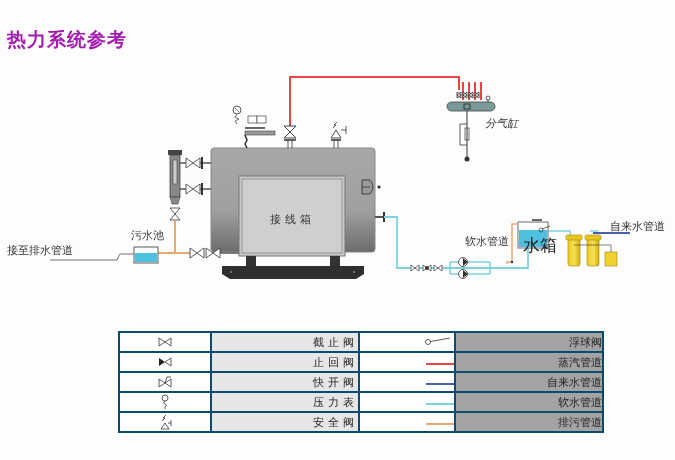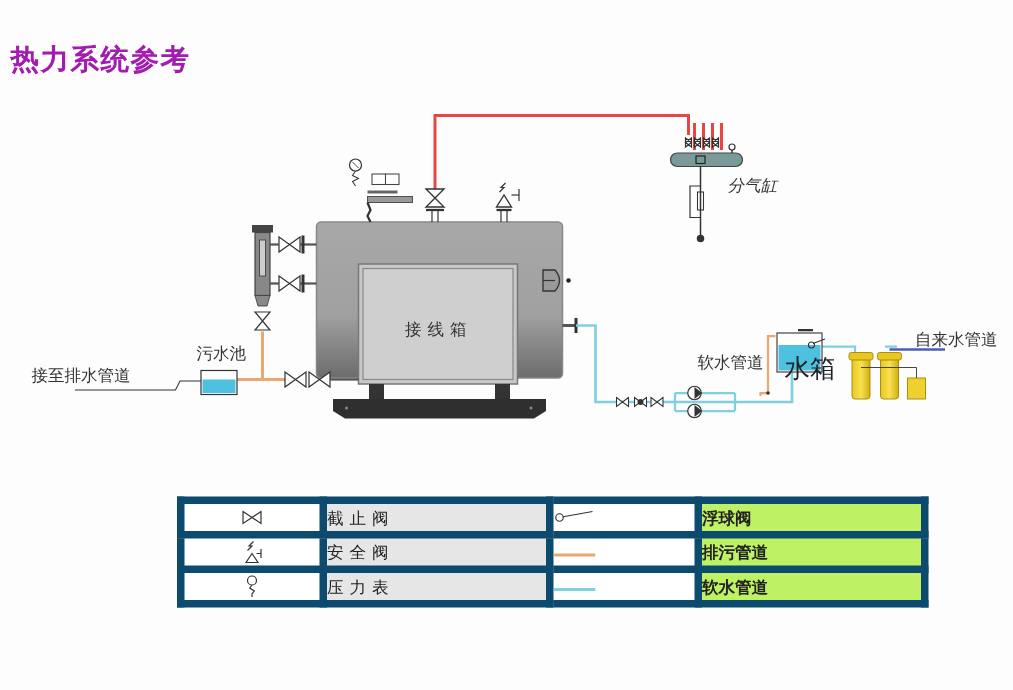--- a/index.html
+++ b/index.html
@@ -1,25 +1,25 @@
 <!DOCTYPE html>
 <html><head>
 <meta charset="utf-8">
 <style>
   html,body{margin:0;padding:0;background:#fdfdfd;}
   body{width:675px;height:460px;position:relative;overflow:hidden;font-family:"DejaVu Sans",sans-serif;}
   .title{position:absolute;left:7px;top:27px;font-size:19px;font-weight:bold;color:#a21caf;letter-spacing:1px;}
   svg.diagram{position:absolute;left:0;top:0;}
   .lbl{position:absolute;font-size:11px;color:#333;white-space:nowrap;}
   table.legend{position:absolute;left:118px;top:331px;border-collapse:collapse;border:2px solid #333;font-size:11px;color:#222;}
-  table.legend td{height:18px;padding:0;border:5px solid #0c4a6e;text-align:left;}
+  table.legend td{height:18px;padding:0;border:2px solid #0c4a6e;text-align:right;}
   td.sym{width:90px;background:#fff;}
   td.name{width:146px;background:#e6e6e6;letter-spacing:4px;}
   td.sym2{width:94px;background:#fff;}
-  td.name2{width:146px;background:#bef264;font-weight:bold;}
+  td.name2{width:146px;background:#a3a3a3;}
   td.divider{border-left:2px solid #333 !important;}
   .sym svg{display:block;margin:0 auto;}
 </style>
 </head>
 <body>
 
 <div class="title">热力系统参考</div>
 
 <svg class="diagram" width="675" height="330" viewBox="0 0 675 330">
   <defs>
@@ -175,68 +175,98 @@
     <rect x="585" y="235" width="16" height="5" rx="1.5" fill="#e8c820" stroke="#a08800" stroke-width="0.6"></rect>
     <rect x="605" y="252" width="12" height="14" fill="#f0d030" stroke="#a08800" stroke-width="0.6"></rect>
     <polyline points="574,245 611,245 611,252" fill="none" stroke="#333" stroke-width="0.6"></polyline>
     <line x1="593" y1="233" x2="630" y2="233" stroke="#4a5fb0" stroke-width="1.8"></line>
   </g>
 </svg>
 
 <div class="lbl" style="left:485px;top:116px;font-style:italic;">分气缸</div>
 <div class="lbl" style="left:270px;top:212px;letter-spacing:4px;">接线箱</div>
 <div class="lbl" style="left:131px;top:228px;">污水池</div>
-<div class="lbl" style="left:21px;top:243px;text-align:center;">接至排水管道</div>
+<div class="lbl" style="left:7px;top:243px;text-align:center;">接至排水管道</div>
 <div class="lbl" style="left:465px;top:234px;">软水管道</div>
 <div class="lbl" style="left:523px;top:234px;color:#222;font-size:17px;">水箱</div>
 <div class="lbl" style="left:610px;top:219px;">自来水管道</div>
 
 <table class="legend">
   <tbody>
       <tr>
     <td class="sym">
       <svg width="14" height="10">
             <path d="M1,1 L7,5 L1,9 Z M13,1 L7,5 L13,9 Z" fill="#fff" stroke="#333" stroke-width="0.8"></path>
           </svg>
     </td>
     <td class="name">截止阀</td>
     <td class="sym2 divider">
       <svg width="30" height="10">
             <circle cx="4" cy="6" r="2.5" fill="#fff" stroke="#333" stroke-width="0.8"></circle>
             <line x1="6.5" y1="5.5" x2="26" y2="2" stroke="#333" stroke-width="0.8"></line>
           </svg>
     </td>
     <td class="name2">浮球阀</td>
+  </tr>
+  <tr>
+    <td class="sym">
+      <svg width="14" height="10">
+            <path d="M1,1 L7,5 L1,9 Z" fill="#222"></path>
+            <path d="M13,1 L7,5 L13,9 Z" fill="#fff" stroke="#333" stroke-width="0.8"></path>
+          </svg>
+    </td>
+    <td class="name">止回阀</td>
+    <td class="sym2 divider">
+      <svg width="28" height="4">
+            <line x1="0" y1="2" x2="28" y2="2" stroke="#e84545" stroke-width="2"></line>
+          </svg>
+    </td>
+    <td class="name2">蒸汽管道</td>
+  </tr>
+  <tr>
+    <td class="sym">
+      <svg width="14" height="12">
+            <path d="M1,3 L7,7 L1,11 Z M13,3 L7,7 L13,11 Z" fill="#fff" stroke="#333" stroke-width="0.8"></path>
+            <polyline points="7,7 9,1 13,1" fill="none" stroke="#333" stroke-width="0.8"></polyline>
+          </svg>
+    </td>
+    <td class="name">快开阀</td>
+    <td class="sym2 divider">
+      <svg width="28" height="4">
+            <line x1="0" y1="2" x2="28" y2="2" stroke="#4a5fb0" stroke-width="2"></line>
+          </svg>
+    </td>
+    <td class="name2">自来水管道</td>
+  </tr>
+  <tr>
+    <td class="sym">
+      <svg width="10" height="16">
+            <circle cx="5" cy="4" r="3" fill="#fff" stroke="#333" stroke-width="0.8"></circle>
+            <path d="M5,7 l-1.5,2 l3,2 l-1.5,2 l0,2" fill="none" stroke="#333" stroke-width="0.8"></path>
+          </svg>
+    </td>
+    <td class="name">压力表</td>
+    <td class="sym2 divider">
+      <svg width="28" height="4">
+            <line x1="0" y1="2" x2="28" y2="2" stroke="#7fd0e0" stroke-width="2"></line>
+          </svg>
+    </td>
+    <td class="name2">软水管道</td>
   </tr>
   <tr>
     <td class="sym">
       <svg width="14" height="16">
             <path d="M3,15 L11,15 L7,9 Z" fill="#fff" stroke="#333" stroke-width="0.8"></path>
             <path d="M4,7 l3,-3 l-2,0 l3,-3" fill="none" stroke="#333" stroke-width="0.8"></path>
             <line x1="10" y1="9" x2="13" y2="9" stroke="#333" stroke-width="0.8"></line>
             <line x1="13" y1="6" x2="13" y2="12" stroke="#333" stroke-width="0.8"></line>
           </svg>
     </td>
     <td class="name">安全阀</td>
     <td class="sym2 divider">
       <svg width="28" height="4">
             <line x1="0" y1="2" x2="28" y2="2" stroke="#e8a870" stroke-width="2"></line>
           </svg>
     </td>
     <td class="name2">排污管道</td>
   </tr>
-  <tr>
-    <td class="sym">
-      <svg width="10" height="16">
-            <circle cx="5" cy="4" r="3" fill="#fff" stroke="#333" stroke-width="0.8"></circle>
-            <path d="M5,7 l-1.5,2 l3,2 l-1.5,2 l0,2" fill="none" stroke="#333" stroke-width="0.8"></path>
-          </svg>
-    </td>
-    <td class="name">压力表</td>
-    <td class="sym2 divider">
-      <svg width="28" height="4">
-            <line x1="0" y1="2" x2="28" y2="2" stroke="#7fd0e0" stroke-width="2"></line>
-          </svg>
-    </td>
-    <td class="name2">软水管道</td>
-  </tr>
 </tbody>
   </table>
 
 </body></html>

